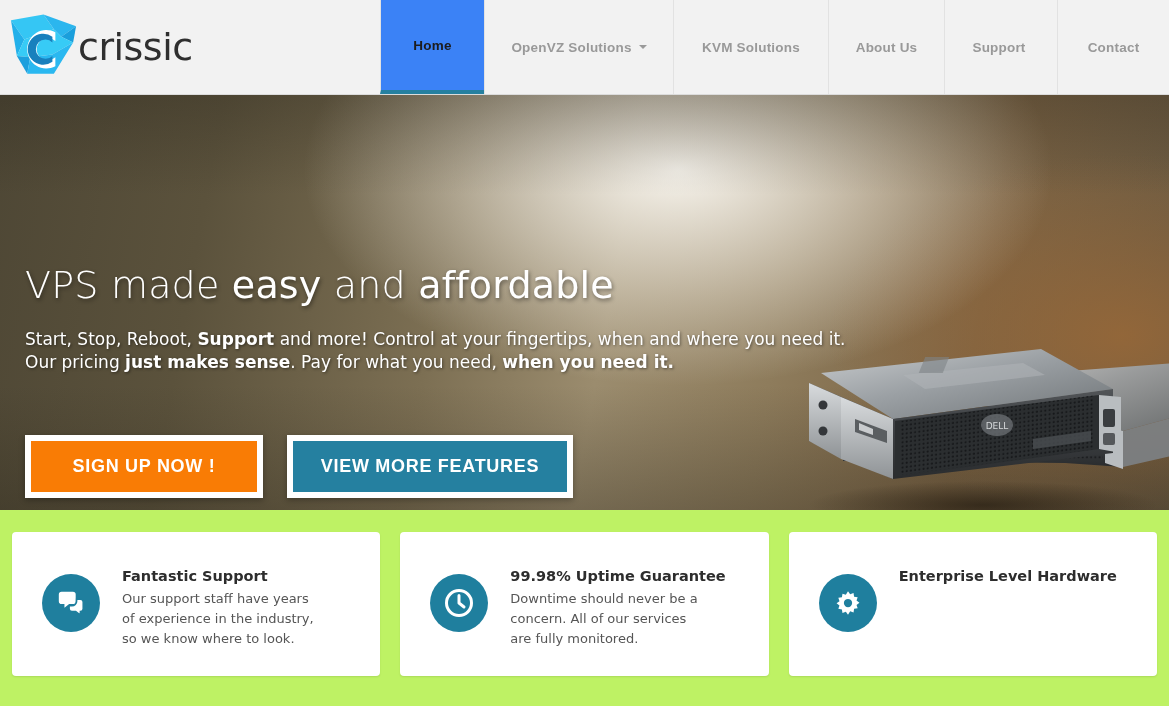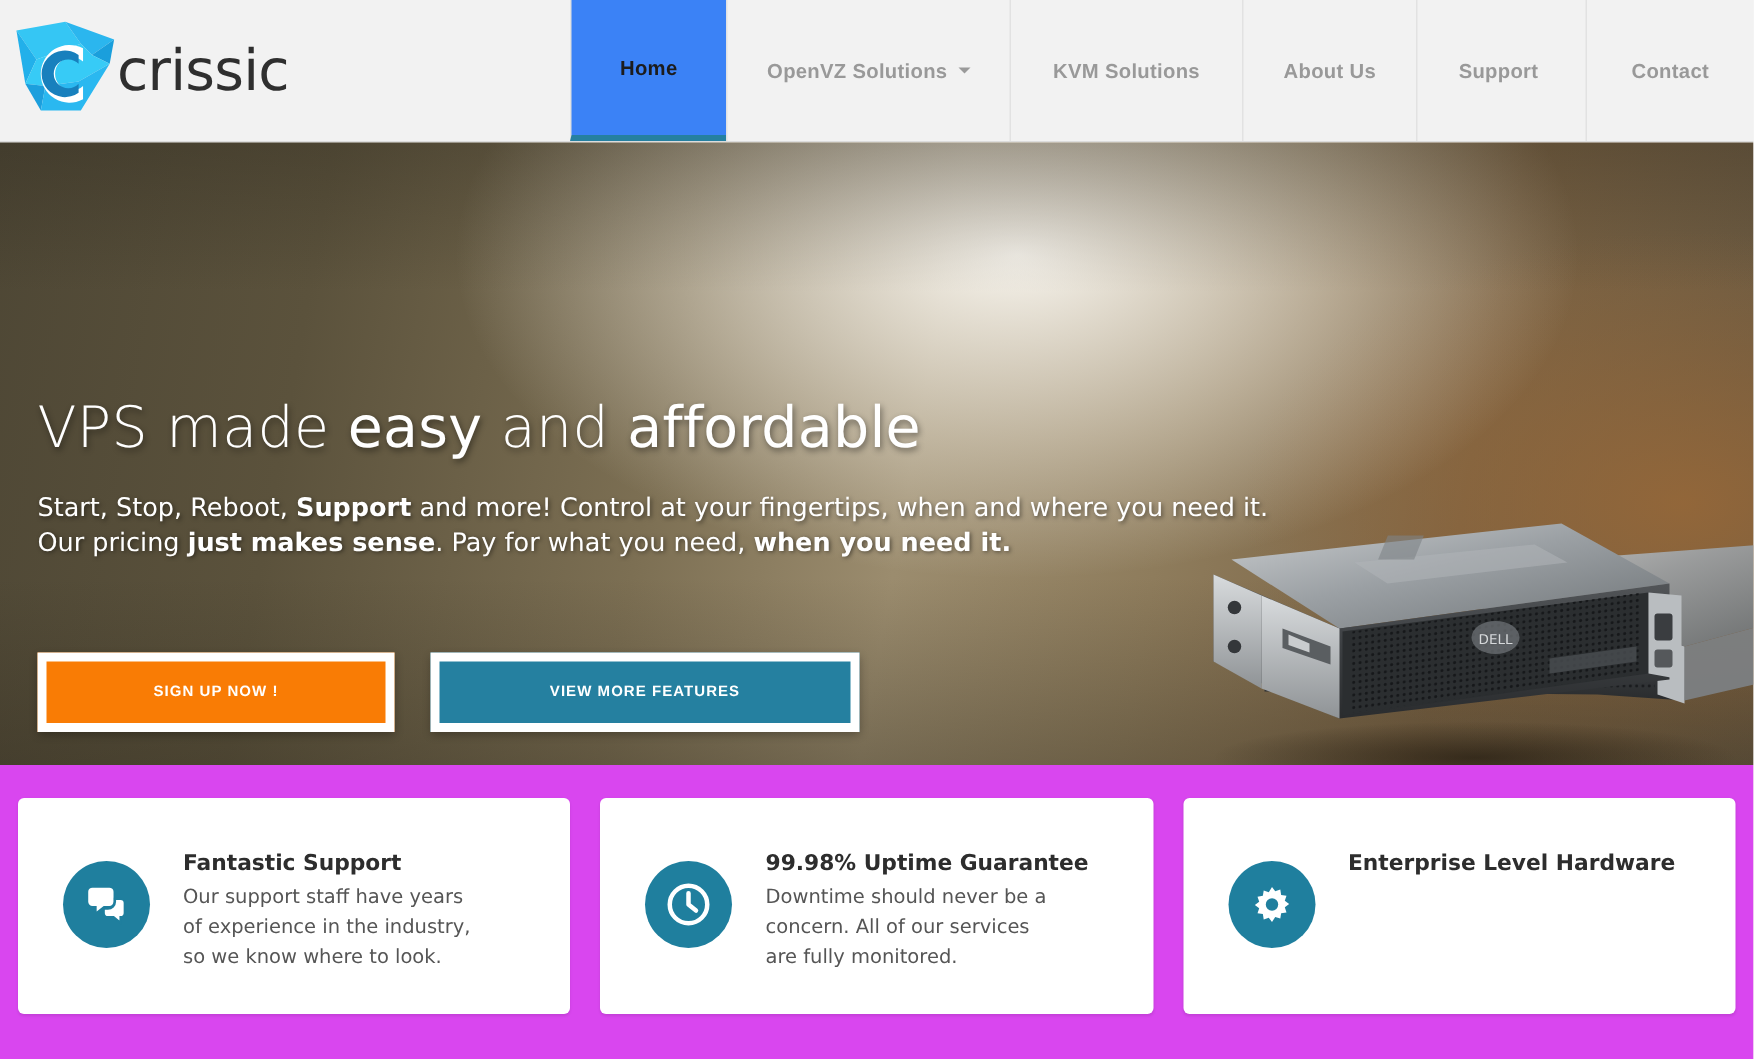--- a/index.html
+++ b/index.html
@@ -109,42 +109,42 @@
     font-weight:400;
     text-shadow:1px 1px 3px rgba(0,0,0,.5);
     white-space:nowrap;
     font-family:"DejaVu Sans", sans-serif;
   }
   .hero-sub b { font-weight:bold; }
 
   .hero-buttons { position:absolute; left:25px; top:340px; display:flex; }
   .cta {
     display:flex; align-items:center; justify-content:center;
-    height:53px;
+    height:63px;
     border:6px solid #ffffff;
     color:#ffffff;
-    font-size:10px;
+    font-size:18px;
     font-weight:bold;
     letter-spacing:0.7px;
     cursor:pointer;
     box-shadow:0 2px 6px rgba(0,0,0,.3);
   }
   .cta-primary { width:238px; background:#f97c05; }
   .cta-secondary { width:286px; background:#2580a0; margin-left:24px; }
 
   .server-img {
     position:absolute;
     right:-6px; top:218px;
     width:392px; height:215px;
   }
 
   
   .features {
     height:196px;
-    background:#d946ef;
+    background:#bef264;
     display:flex;
     padding:22px 12px 4px 12px;
     gap:20px;
   }
   .card {
     flex:1;
     background:#ffffff;
     border-radius:4px;
     box-shadow:0 1px 2px rgba(0,0,0,.10);
     display:flex;

